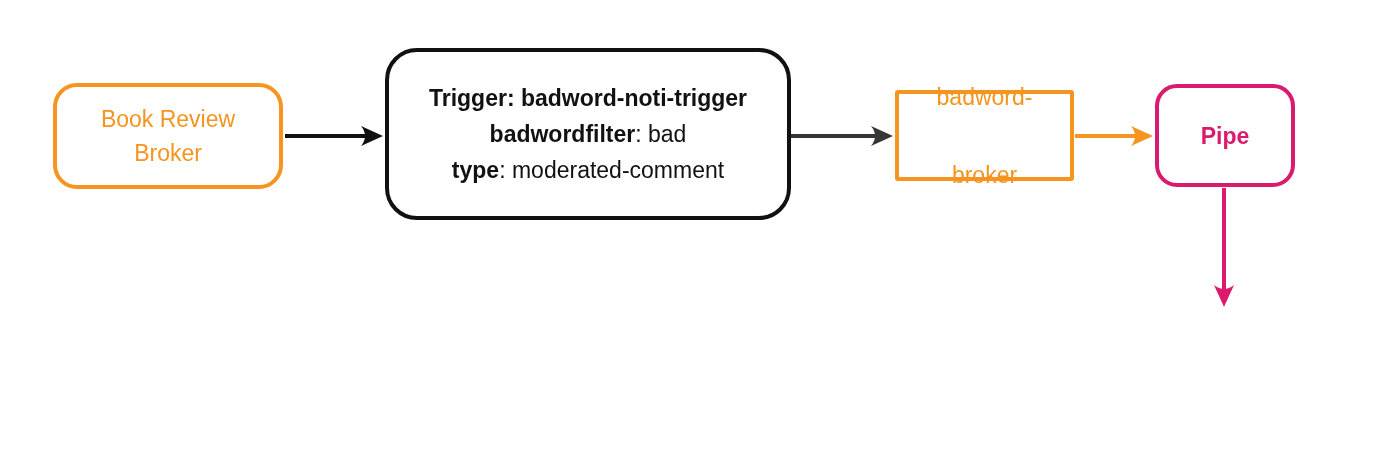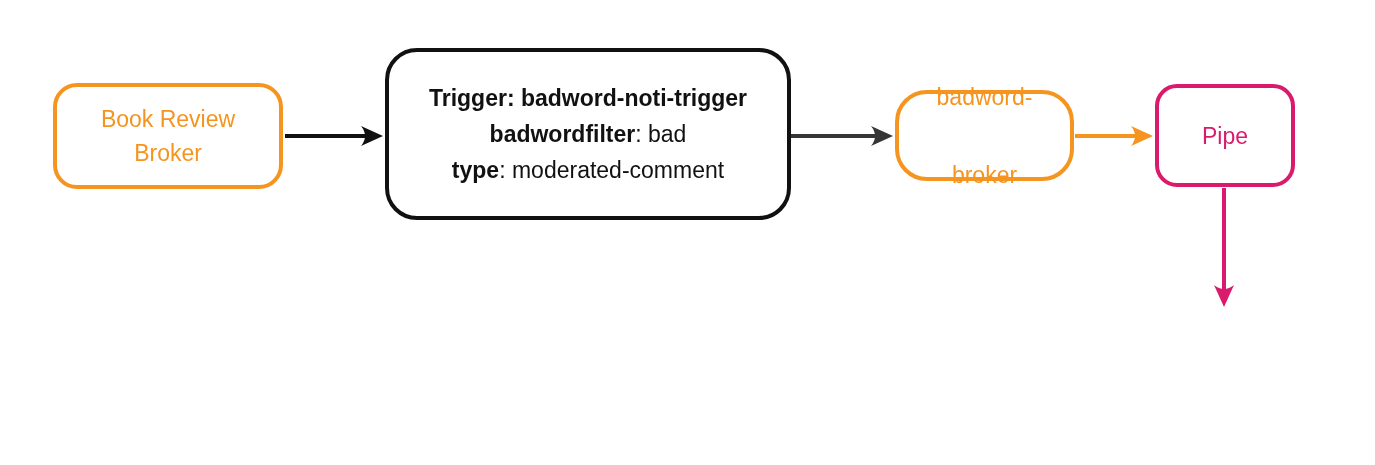--- a/index.html
+++ b/index.html
@@ -33,41 +33,42 @@
     justify-content: center;
     text-align: center;
   }
   .node-orange {
     border: 4px solid #F5941F;
     color: #F5941F;
   }
   .node-pink {
     border: 4px solid #DA1A6C;
     color: #DA1A6C;
+    font-weight: bold;
   }
   .node-black {
     border: 4px solid #111111;
     color: #111111;
   }
   #node-book-review-broker {
     left: 53px; top: 83px;
     width: 230px; height: 106px;
     border-radius: 24px;
     font-size: 23px; line-height: 34px;
   }
   #node-trigger {
     left: 385px; top: 48px;
     width: 406px; height: 172px;
     border-radius: 32px;
     font-size: 23px; line-height: 36px;
   }
   #node-badword-broker {
     left: 895px; top: 90px;
     width: 179px; height: 91px;
-    border-radius: 32px;
+    border-radius: 3px;
     font-size: 23px; line-height: 34px; gap: 44px;
   }
   #node-pipe {
     left: 1155px; top: 84px;
     width: 140px; height: 103px;
     border-radius: 22px;
     font-size: 23px; line-height: 30px;
   }
   #node-slack-sink {
     left: 1116px; top: 310px;

